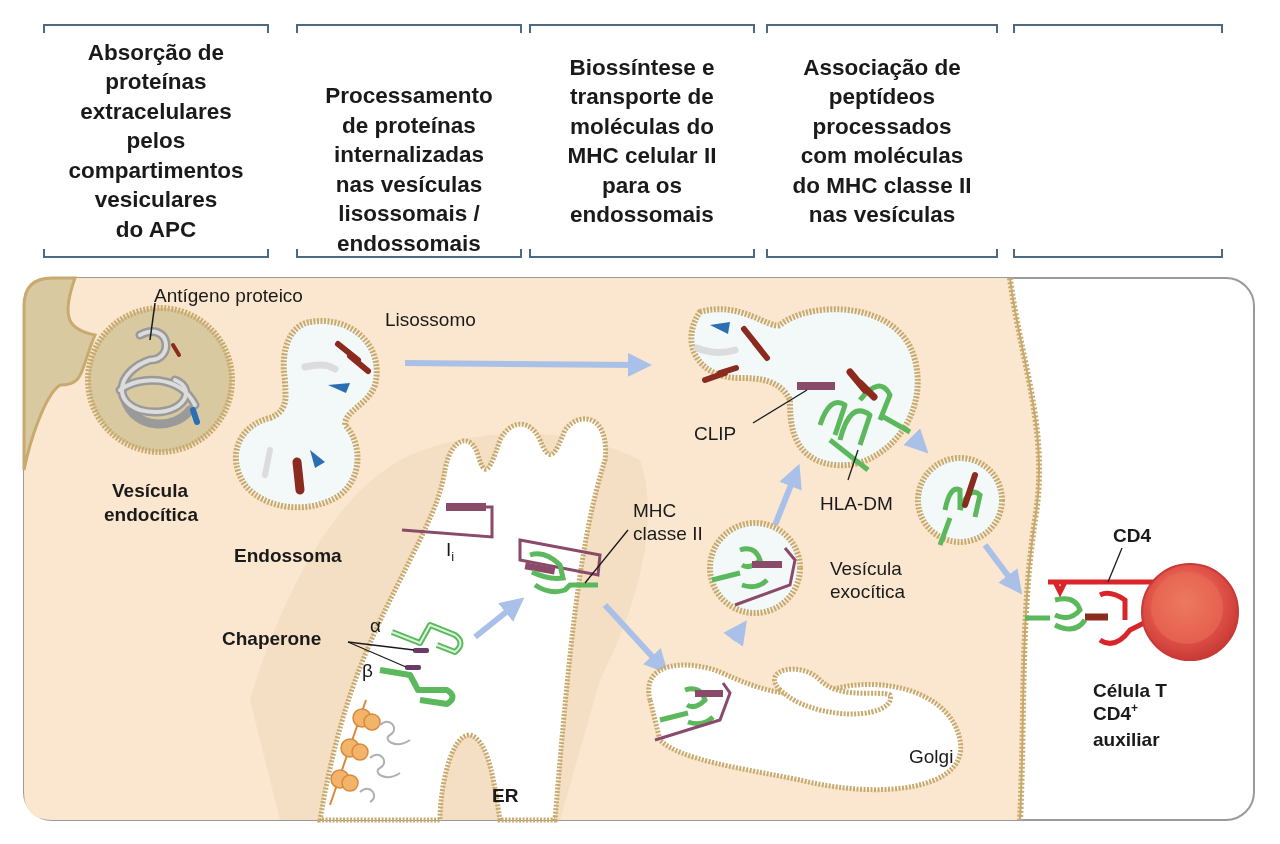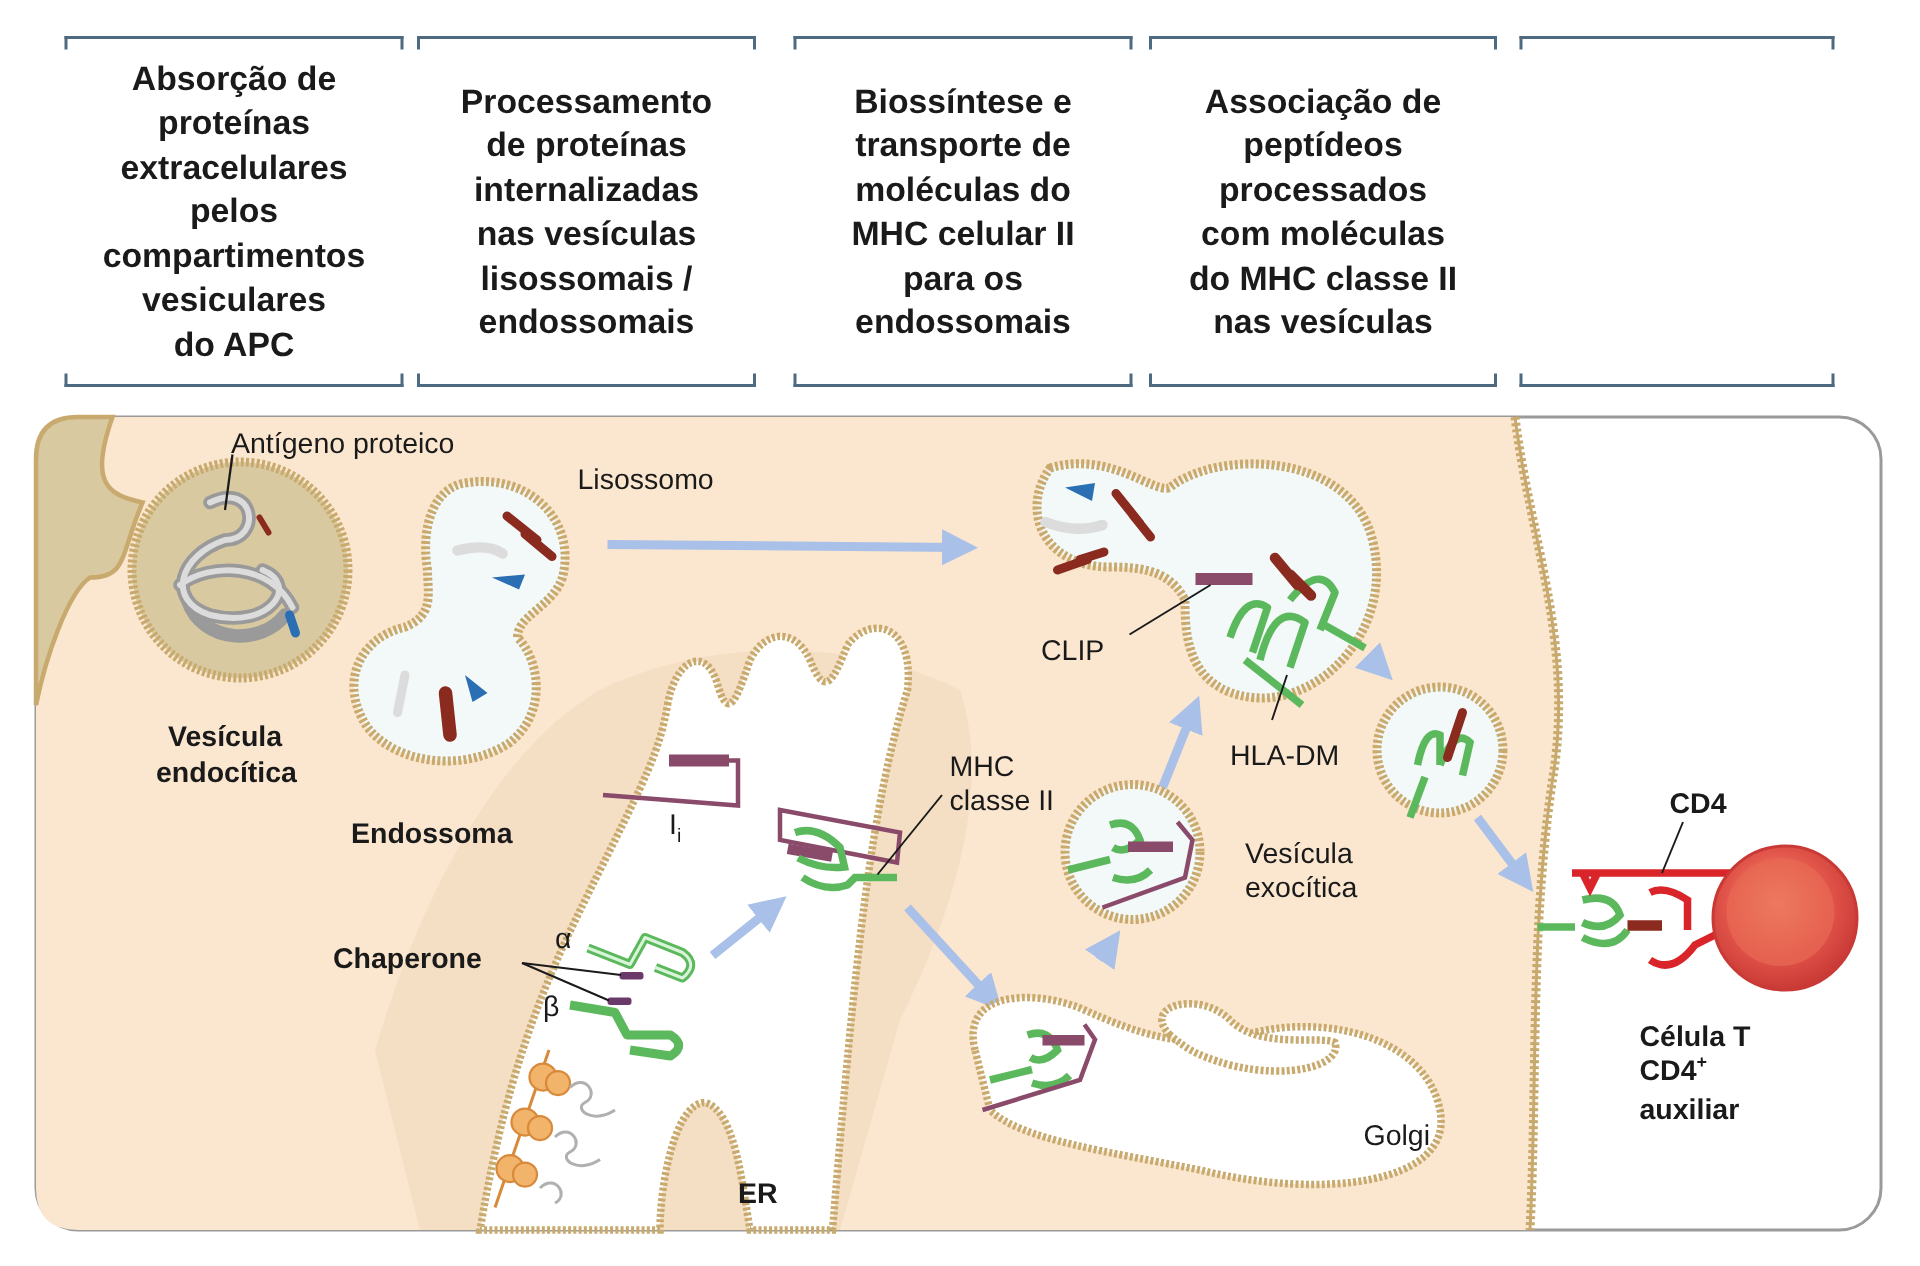--- a/index.html
+++ b/index.html
@@ -2,21 +2,21 @@
 <html><head>
 <meta charset="utf-8">
 <style>
   html, body { margin:0; padding:0; background:#ffffff; }
   body { width:1280px; height:844px; position:relative; overflow:hidden; font-family:"Liberation Sans", sans-serif; color:#1a1a1a; }
   .step { position:absolute; top:24px; height:234px; display:flex; align-items:center; justify-content:center; text-align:center; }
   .step .bt, .step .bb { position:absolute; left:0; right:0; height:7px; border:2px solid #4e6a80; }
   .step .bt { top:0; border-bottom:none; }
   .step .bb { bottom:0; border-top:none; }
   .step .txt { font-weight:bold; font-size:22.5px; line-height:29.5px; white-space:pre-line; padding:0 6px; }
-  #s0 { left:43px; width:226px; } #s1 { left:278px; width:226px; } #s2 { left:529px; width:226px; }
+  #s0 { left:43px; width:226px; } #s1 { left:296px; width:226px;align-items:flex-end; } #s2 { left:529px; width:226px; }
   #s3 { left:766px; width:232px; } #s4 { left:1013px; width:210px; }
   svg#diagram { position:absolute; left:0; top:0; }
   .lbl { font-family:"Liberation Sans", sans-serif; font-size:19px; fill:#1a1a1a; }
   .lblb { font-family:"Liberation Sans", sans-serif; font-size:19px; font-weight:bold; fill:#1a1a1a; }
 </style>
 </head>
 <body>
 
 <div class="step" id="s0">
     <div class="bt"></div>

